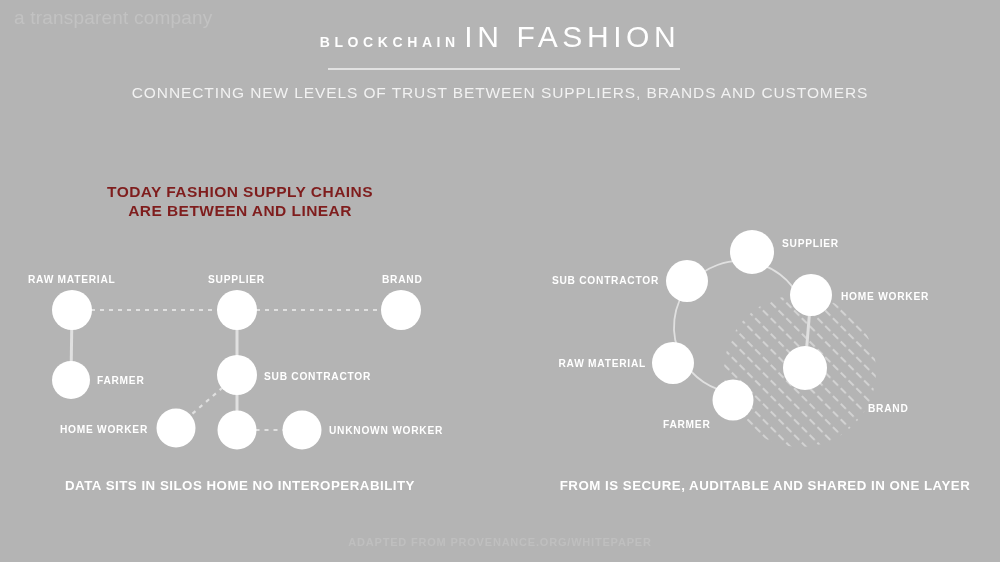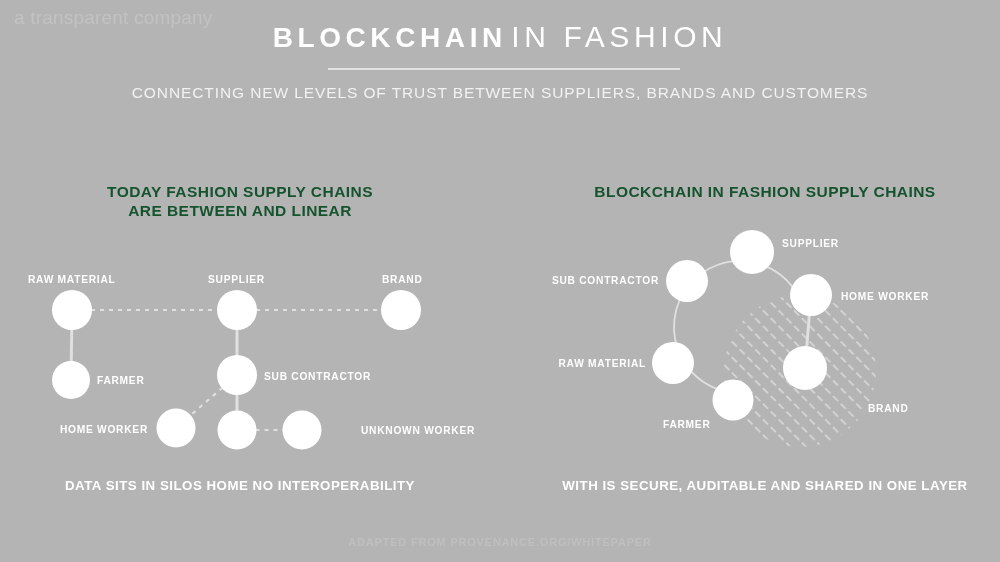--- a/index.html
+++ b/index.html
@@ -30,21 +30,21 @@
   }
   #main-title {
     position: absolute;
     left: 0;
     right: 0;
     top: 20px;
     text-align: center;
     white-space: nowrap;
   }
   #main-title .strong {
-    font-size: 28px;
+    font-size: 14px;
     font-weight: 700;
     color: #ffffff;
     letter-spacing: 4.6px;
   }
   #main-title .light {
     font-size: 30px;
     font-weight: 300;
     color: #ffffff;
     letter-spacing: 4.6px;
   }
@@ -68,21 +68,21 @@
     letter-spacing: 0.9px;
     white-space: nowrap;
   }
 
   
   .panel-heading {
     position: absolute;
     text-align: center;
     font-size: 15.5px;
     font-weight: 700;
-    color: #14532d;
+    color: #7f1d1d;
     letter-spacing: 0.45px;
     line-height: 19px;
     white-space: nowrap;
   }
   #panel-heading-left  { left: 40px;  top: 182px; width: 400px; }
   #panel-heading-right { left: 530px; top: 182px; width: 470px; }
   .panel-heading .ln { display: block; }
 
   
   .panel-caption {
@@ -145,21 +145,20 @@
   <div id="title-divider"></div>
 
   <div id="subtitle">CONNECTING NEW LEVELS OF TRUST BETWEEN SUPPLIERS, BRANDS AND CUSTOMERS</div>
 
   <div id="panel-heading-left" class="panel-heading">
     <span class="ln">TODAY FASHION SUPPLY CHAINS</span>
     <span class="ln">ARE BETWEEN AND LINEAR</span>
   </div>
 
   <div id="panel-heading-right" class="panel-heading">
-    <span class="ln">BLOCKCHAIN IN FASHION SUPPLY CHAINS</span>
   </div>
 
   <svg class="diagram" id="diagram-left" viewBox="0 0 1000 562" xmlns="http://www.w3.org/2000/svg">
       <line x1="91" y1="310" x2="218" y2="310" stroke="#e0e0e0" stroke-width="2.2" stroke-linecap="butt" stroke-dasharray="4 5"></line>
       <line x1="256" y1="310" x2="382" y2="310" stroke="#e0e0e0" stroke-width="2.2" stroke-linecap="butt" stroke-dasharray="4 5"></line>
       <line x1="71.72859912112585" y1="328.9980615211907" x2="71.2571166220913" y2="362.0018364536088" stroke="#e0e0e0" stroke-width="3" stroke-linecap="butt"></line>
       <line x1="237" y1="329" x2="237" y2="356" stroke="#e0e0e0" stroke-width="3" stroke-linecap="butt"></line>
       <line x1="237" y1="394" x2="237" y2="411.5" stroke="#e0e0e0" stroke-width="3" stroke-linecap="butt"></line>
       <line x1="222.65743438706278" y1="387.46157340140445" x2="189.96512967575464" y2="415.86636274073777" stroke="#e0e0e0" stroke-width="2.2" stroke-linecap="butt" stroke-dasharray="4 5"></line>
       <line x1="255.5" y1="430" x2="283.5" y2="430" stroke="#e0e0e0" stroke-width="2.2" stroke-linecap="butt" stroke-dasharray="4 5"></line>
@@ -193,28 +192,28 @@
       <circle cx="805" cy="368" r="22" fill="#ffffff"></circle>
     </svg>
 
   <div id="labels-left">
       <div class="node-label" style="left: 28px; top: 274px;">RAW MATERIAL</div>
       <div class="node-label" style="left: 97px; top: 375px;">FARMER</div>
       <div class="node-label" style="left: 208px; top: 274px;">SUPPLIER</div>
       <div class="node-label" style="left: 264px; top: 371px;">SUB CONTRACTOR</div>
       <div class="node-label" style="left: 382px; top: 274px;">BRAND</div>
       <div class="node-label right-align" style="left: 148px; top: 424px;">HOME WORKER</div>
-      <div class="node-label" style="left: 329px; top: 425px; margin-left: 32px;">UNKNOWN WORKER</div>
+      <div class="node-label" style="left: 329px; top: 425px;">UNKNOWN WORKER</div>
     </div>
   <div id="labels-right">
       <div class="node-label" style="left: 782px; top: 238px;">SUPPLIER</div>
       <div class="node-label right-align" style="left: 659px; top: 275px;">SUB CONTRACTOR</div>
       <div class="node-label" style="left: 841px; top: 291px;">HOME WORKER</div>
       <div class="node-label right-align" style="left: 646px; top: 358px;">RAW MATERIAL</div>
       <div class="node-label" style="left: 663px; top: 419px;">FARMER</div>
       <div class="node-label" style="left: 868px; top: 403px;">BRAND</div>
     </div>
 
   <div id="panel-caption-left" class="panel-caption">DATA SITS IN SILOS HOME NO INTEROPERABILITY</div>
-  <div id="panel-caption-right" class="panel-caption">WITH IS SECURE, AUDITABLE AND SHARED IN ONE LAYER</div>
+  <div id="panel-caption-right" class="panel-caption">FROM IS SECURE, AUDITABLE AND SHARED IN ONE LAYER</div>
 
   <div id="footer-credit">ADAPTED FROM PROVENANCE.ORG/WHITEPAPER</div>
 </div>
 
 </body></html>

